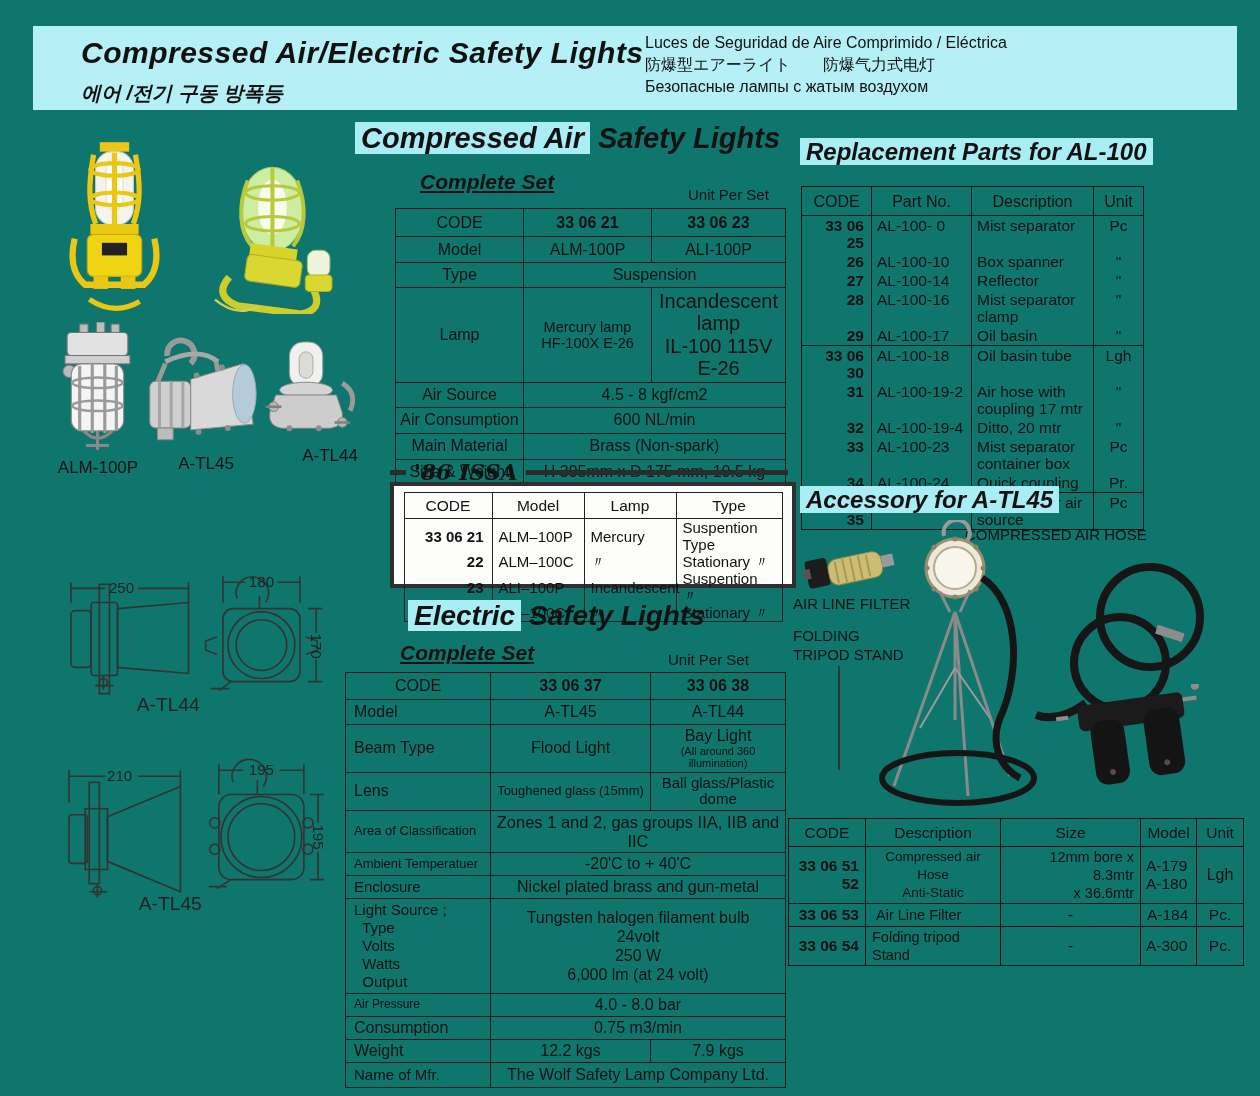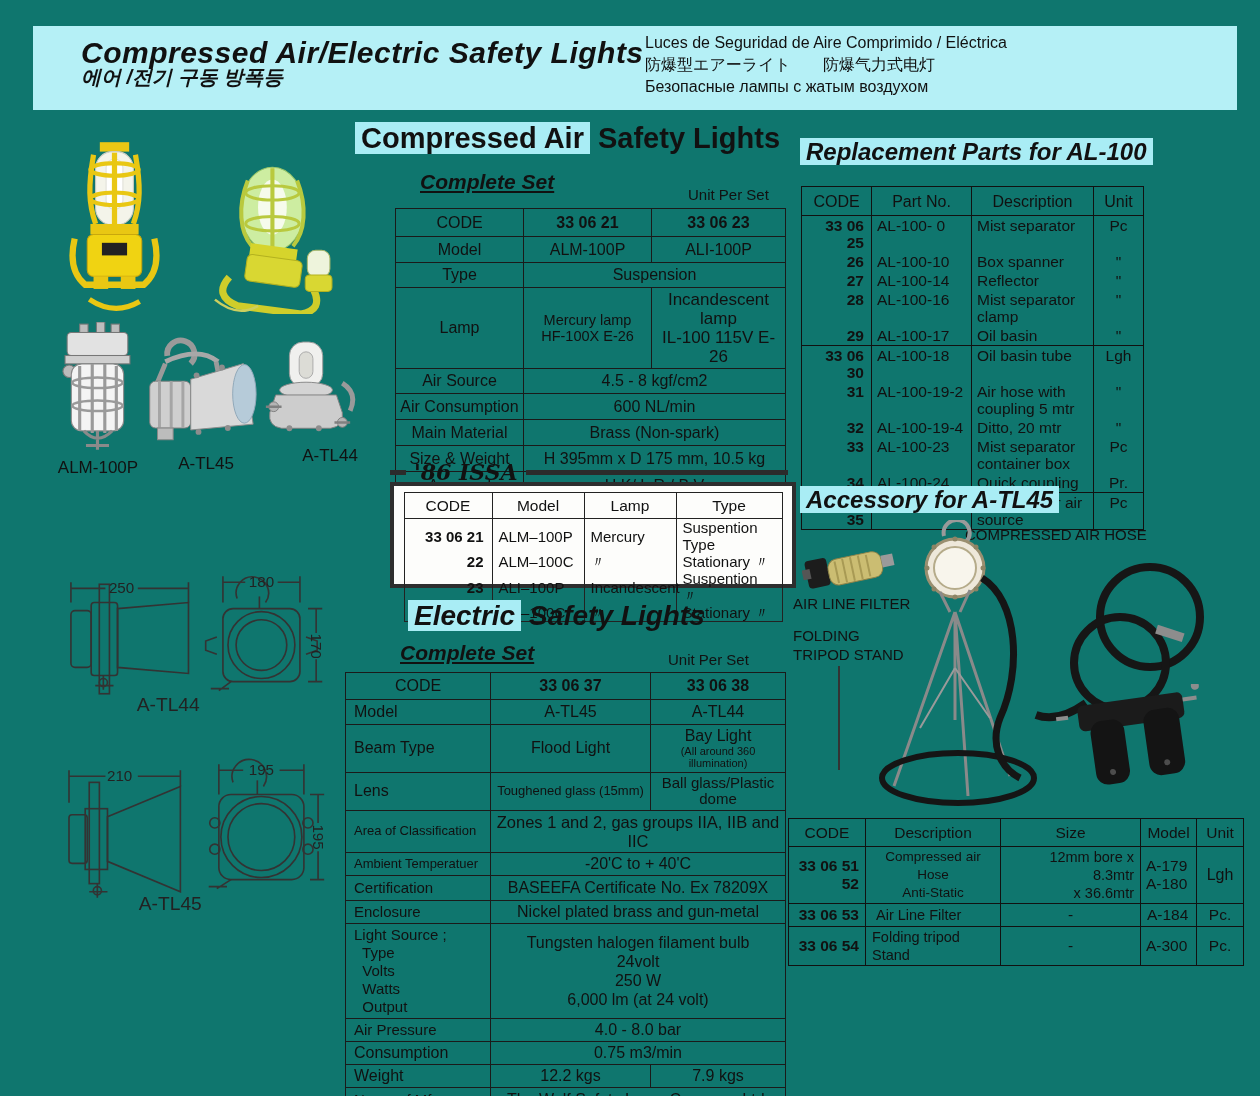--- a/index.html
+++ b/index.html
@@ -8,21 +8,21 @@
   .abs{position:absolute;}
   .pre{white-space:pre-line;}
   .prex{white-space:pre;}
   .hl{background:#a9edf5;padding:0 6px;}
   
   .band{background:#b5f0f6;}
   .band-title{font-size:30px;font-weight:bold;font-style:italic;letter-spacing:.5px;}
   .band-sub{font-size:20px;font-weight:bold;font-style:italic;margin-top:6px;}
   .band-lang{font-size:16px;line-height:22px;}
   
-  .sec-title{font-size:29px;font-weight:bold;white-space:nowrap;padding-left:37px;}
+  .sec-title{font-size:29px;font-weight:bold;font-style:italic;white-space:nowrap;padding-left:37px;}
   .sec-title-sm{font-size:24px;font-weight:bold;font-style:italic;white-space:nowrap;}
   .cset{font-size:21px;font-weight:bold;font-style:italic;text-decoration:underline;}
   .ups{font-size:15px;}
   
   .t{border-collapse:collapse;table-layout:fixed;}
   .t td{border:1.6px solid #1a1a1a;text-align:center;vertical-align:middle;
         padding:2px 3px;font-size:16px;line-height:1.12;}
   .t .b{font-weight:bold;}
   .t .sm{font-size:13px;}
   .t .xs{font-size:11px;}
@@ -55,21 +55,21 @@
   .dwg-label{font-family:"Liberation Sans",sans-serif;font-size:19px;fill:#222;}
   svg{display:block;}
 </style>
 </head>
 <body>
 
 <div class="page">
 
   <div class="abs band" style="left:33px;top:26px;width:1204px;height:84px;">
     <div class="abs band-title" style="left:48px;top:10px;">Compressed Air/Electric Safety Lights</div>
-    <div class="abs band-sub" style="left:48px;top:32px;">에어 /전기  구동 방폭등</div>
+    <div class="abs band-sub" style="left:48px;top:48px;">에어 /전기  구동 방폭등</div>
     <div class="abs band-lang" style="left:612px;top:6px;width:580px;">
       <div>Luces de Seguridad de Aire Comprimido / Eléctrica</div>
       <div>防爆型エアーライト　　防爆气力式电灯</div>
       <div>Безопасные лампы с жатым воздухом</div>
     </div>
   </div>
 
   <svg class="abs" style="left:62px;top:138px;" width="105" height="174" viewBox="0 0 100 166">
     <rect x="36" y="4" width="28" height="9" fill="#ecc715"></rect>
     <rect x="32" y="13" width="36" height="70" rx="16" fill="#f4f4ea" stroke="#cfcfc2"></rect>
@@ -227,21 +227,21 @@
           <td>ALI-100P</td>
         </tr>
     <tr style="height:25px">
           <td>Type</td>
           <td colspan="2">Suspension</td>
         </tr>
     <tr style="height:42px">
           <td>Lamp</td>
           <td class="pre sm" style="font-size:14.5px">Mercury lamp
 HF-100X E-26</td>
-          <td class="pre sm" style="font-size:17px">Incandescent lamp
+          <td class="pre sm" style="font-size:20px">Incandescent lamp
 IL-100 115V E-26</td>
         </tr>
     <tr style="height:25px">
           <td>Air Source</td>
           <td colspan="2">4.5 - 8 kgf/cm2</td>
         </tr>
     <tr style="height:26px">
           <td>Air Consumption</td>
           <td colspan="2">600 NL/min</td>
         </tr>
@@ -347,41 +347,37 @@
           <td style="font-size:15px">Ball glass/Plastic dome</td>
         </tr>
     <tr style="height:23px">
           <td class="left sm">Area of Classification</td>
           <td colspan="2" style="font-size:16.5px">Zones 1 and 2, gas groups IIA, IIB and IIC</td>
         </tr>
     <tr style="height:23px">
           <td class="left sm">Ambient Temperatuer</td>
           <td colspan="2">-20'C to + 40'C</td>
         </tr>
-    <tr style="height:25px">
-          <td class="left" style="font-size:15px">Certification</td>
-          <td colspan="2">BASEEFA Certificate No. Ex 78209X</td>
-        </tr>
     <tr style="height:23px">
           <td class="left" style="font-size:15px">Enclosure</td>
           <td colspan="2">Nickel plated brass and gun-metal</td>
         </tr>
     <tr style="height:88px">
           <td class="left prex" style="font-size:15px;line-height:18px;">Light Source ;
   Type
   Volts
   Watts
   Output</td>
           <td colspan="2" class="pre" style="line-height:19px;">Tungsten halogen filament bulb
 24volt
 250 W
 6,000 lm (at 24 volt)</td>
         </tr>
     <tr style="height:23px">
-          <td class="left" style="font-size:15px">Air Pressure</td>
+          <td class="left" style="font-size:12px">Air Pressure</td>
           <td colspan="2">4.0 - 8.0 bar</td>
         </tr>
     <tr style="height:21px">
           <td class="left" style="font-size:16px">Consumption</td>
           <td colspan="2">0.75 m3/min</td>
         </tr>
     <tr style="height:23px">
           <td class="left">Weight</td>
           <td>12.2 kgs</td>
           <td>7.9 kgs</td>
@@ -448,21 +444,21 @@
       <tr>
           <td class="code">33 06 30</td>
           <td>AL-100-18</td>
           <td class="pre">Oil basin tube</td>
           <td style="text-align:center">Lgh</td>
         </tr>
       <tr>
           <td class="code">31</td>
           <td>AL-100-19-2</td>
           <td class="pre">Air hose with
-coupling 5 mtr</td>
+coupling 17 mtr</td>
           <td style="text-align:center">"</td>
         </tr>
       <tr>
           <td class="code">32</td>
           <td>AL-100-19-4</td>
           <td class="pre">Ditto, 20 mtr</td>
           <td style="text-align:center">"</td>
         </tr>
       <tr>
           <td class="code">33</td>

